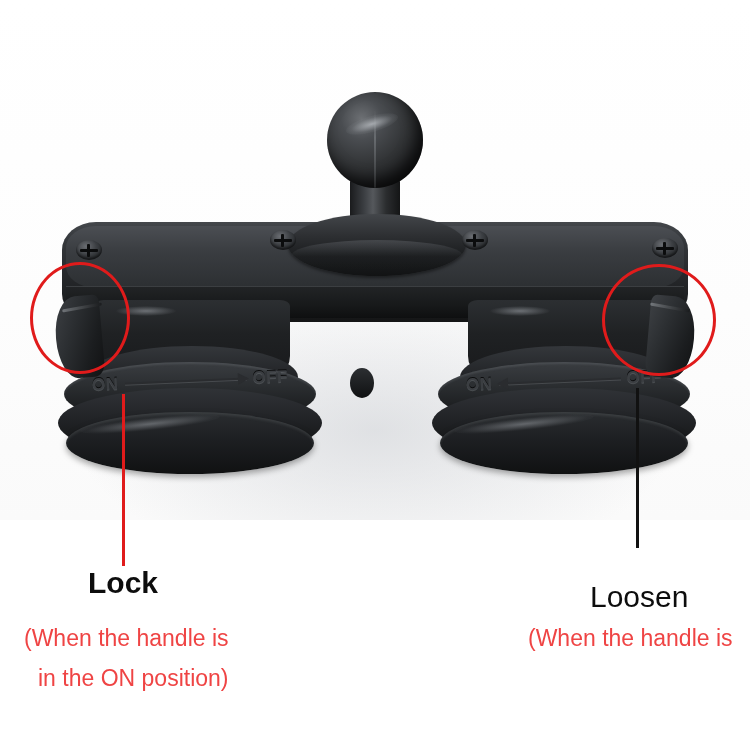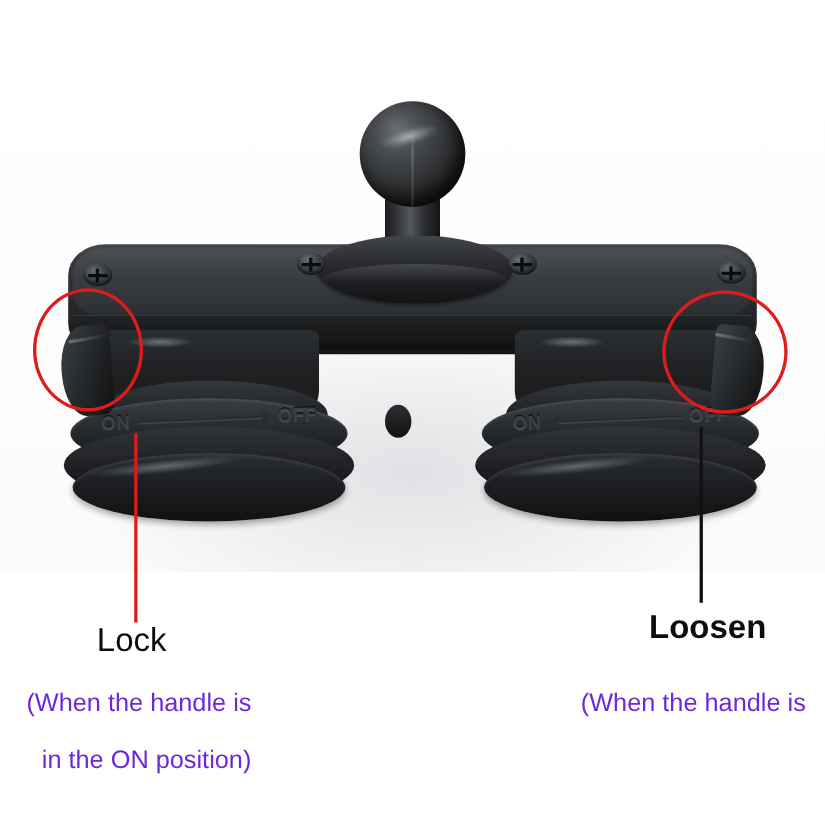--- a/index.html
+++ b/index.html
@@ -279,35 +279,35 @@
 
   
   .label-title {
     position: absolute;
     font-family: "Liberation Sans", sans-serif;
     font-size: 30px;
     font-weight: 400;
     color: #0d0d0d;
     white-space: nowrap;
   }
-  .label-title.lock   { left: 88px;  top: 566px; }
-  .label-title.loosen { left: 590px; top: 554px; font-weight: bold; }
+  .label-title.lock   { left: 88px;  top: 566px; font-weight: bold; }
+  .label-title.loosen { left: 590px; top: 580px; }
 
   .caption {
     position: absolute;
     font-family: "Liberation Sans", sans-serif;
     font-size: 23px;
     font-weight: 400;
-    color: #6d28d9;
+    color: #ef4444;
     line-height: 40px;
     white-space: nowrap;
   }
   .caption.lock   { left: 24px;  top: 618px; }
   .caption.loosen { left: 528px; top: 618px; }
-  .caption .line2 { display: block; padding-left: 14px; margin-top: 12px; }
+  .caption .line2 { display: block; padding-left: 14px; }
 </style>
 </head>
 <body>
 
 <div id="page">
 
   <div id="product-photo">
     <div class="bg-wash"></div>
 
     <div class="plate"></div>

